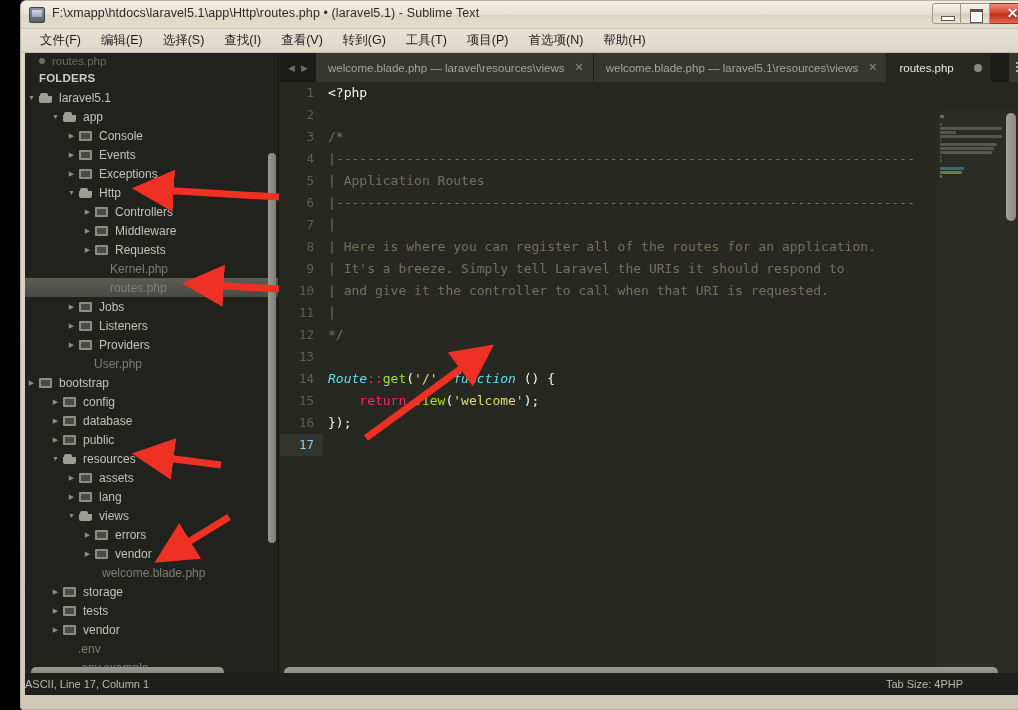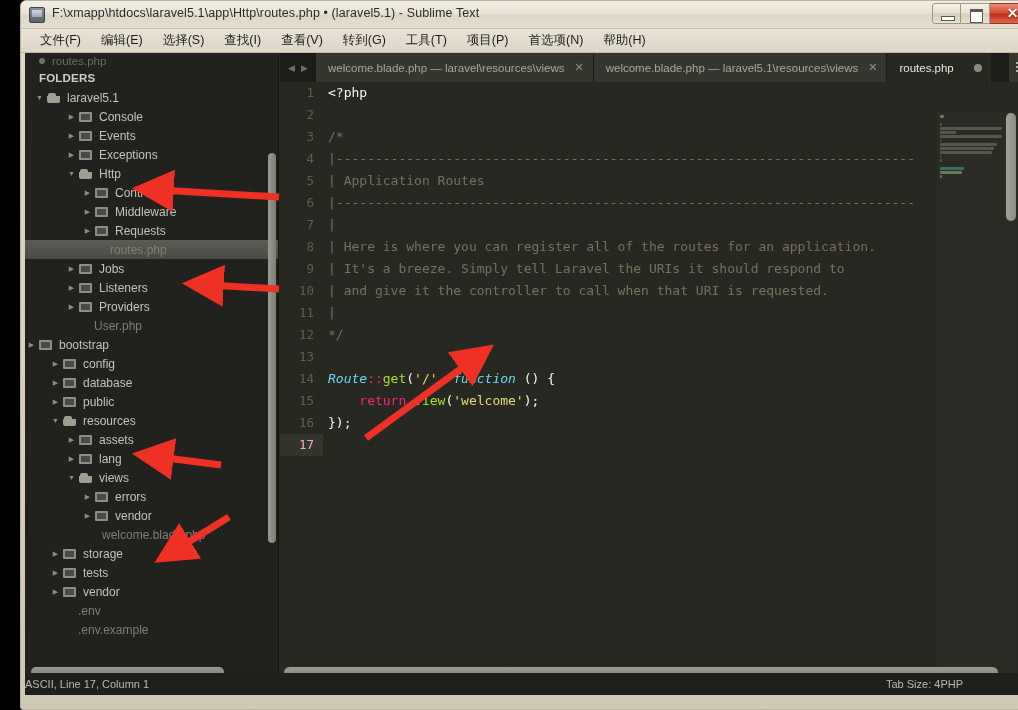--- a/index.html
+++ b/index.html
@@ -193,21 +193,21 @@
     background: #272822; overflow: hidden;
   }
   .gutter {
     position: absolute; left: 0; top: 0; width: 43px; height: 599px;
     background: #272822;
   }
   .lnum {
     height: 22px; line-height: 22px; text-align: right; padding-right: 9px;
     font-family: "DejaVu Sans Mono", monospace; font-size: 12.5px; color: #5d5f52;
   }
-  .lnum.current { background: #33342c; color: #f9a8d4; }
+  .lnum.current { background: #33342c; color: #7dd3fc; }
   .code {
     position: absolute; left: 48px; top: 0; width: 660px; height: 599px;
     font-family: "DejaVu Sans Mono", monospace; font-size: 13px;
   }
   .cline { height: 22px; line-height: 22px; white-space: pre; color: #f8f8f2; }
   .cm   { color: #75715e; }
   .kw   { color: #66d9ef; font-style: italic; }
   .op   { color: #f92672; }
   .fn   { color: #a6e22e; }
   .str  { color: #e6db74; }
@@ -282,25 +282,30 @@
 
   <div class="appbody">
 
     <div class="sidebar">
       <div class="side-openfile">
         <span class="dot"></span>
         <span>routes.php</span>
       </div>
       <div class="folders-hdr">FOLDERS</div>
       <div class="tree" id="tree">
-          <div class="row folder" style="padding-left: 8px;">
+          <div class="row folder" style="">
             <span class="tw">▼</span>
             <span class="ficon open"></span>
             <span class="rlabel">laravel5.1</span>
           </div>
+          <div class="row folder" style="padding-left: 24px;">
+            <span class="tw">▼</span>
+            <span class="ficon open"></span>
+            <span class="rlabel">app</span>
+          </div>
           <div class="row folder" style="padding-left: 40px;">
             <span class="tw">▶</span>
             <span class="ficon closed"></span>
             <span class="rlabel">Console</span>
           </div>
           <div class="row folder" style="padding-left: 40px;">
             <span class="tw">▶</span>
             <span class="ficon closed"></span>
             <span class="rlabel">Events</span>
           </div>
@@ -321,20 +326,24 @@
           </div>
           <div class="row folder" style="padding-left: 56px;">
             <span class="tw">▶</span>
             <span class="ficon closed"></span>
             <span class="rlabel">Middleware</span>
           </div>
           <div class="row folder" style="padding-left: 56px;">
             <span class="tw">▶</span>
             <span class="ficon closed"></span>
             <span class="rlabel">Requests</span>
+          </div>
+          <div class="row file" style="padding-left: 72px;">
+            <span class="tw none"></span>
+            <span class="rlabel">Kernel.php</span>
           </div>
           <div class="row file selected" style="padding-left: 72px;">
             <span class="tw none"></span>
             <span class="rlabel">routes.php</span>
           </div>
           <div class="row folder" style="padding-left: 40px;">
             <span class="tw">▶</span>
             <span class="ficon closed"></span>
             <span class="rlabel">Jobs</span>
           </div>

